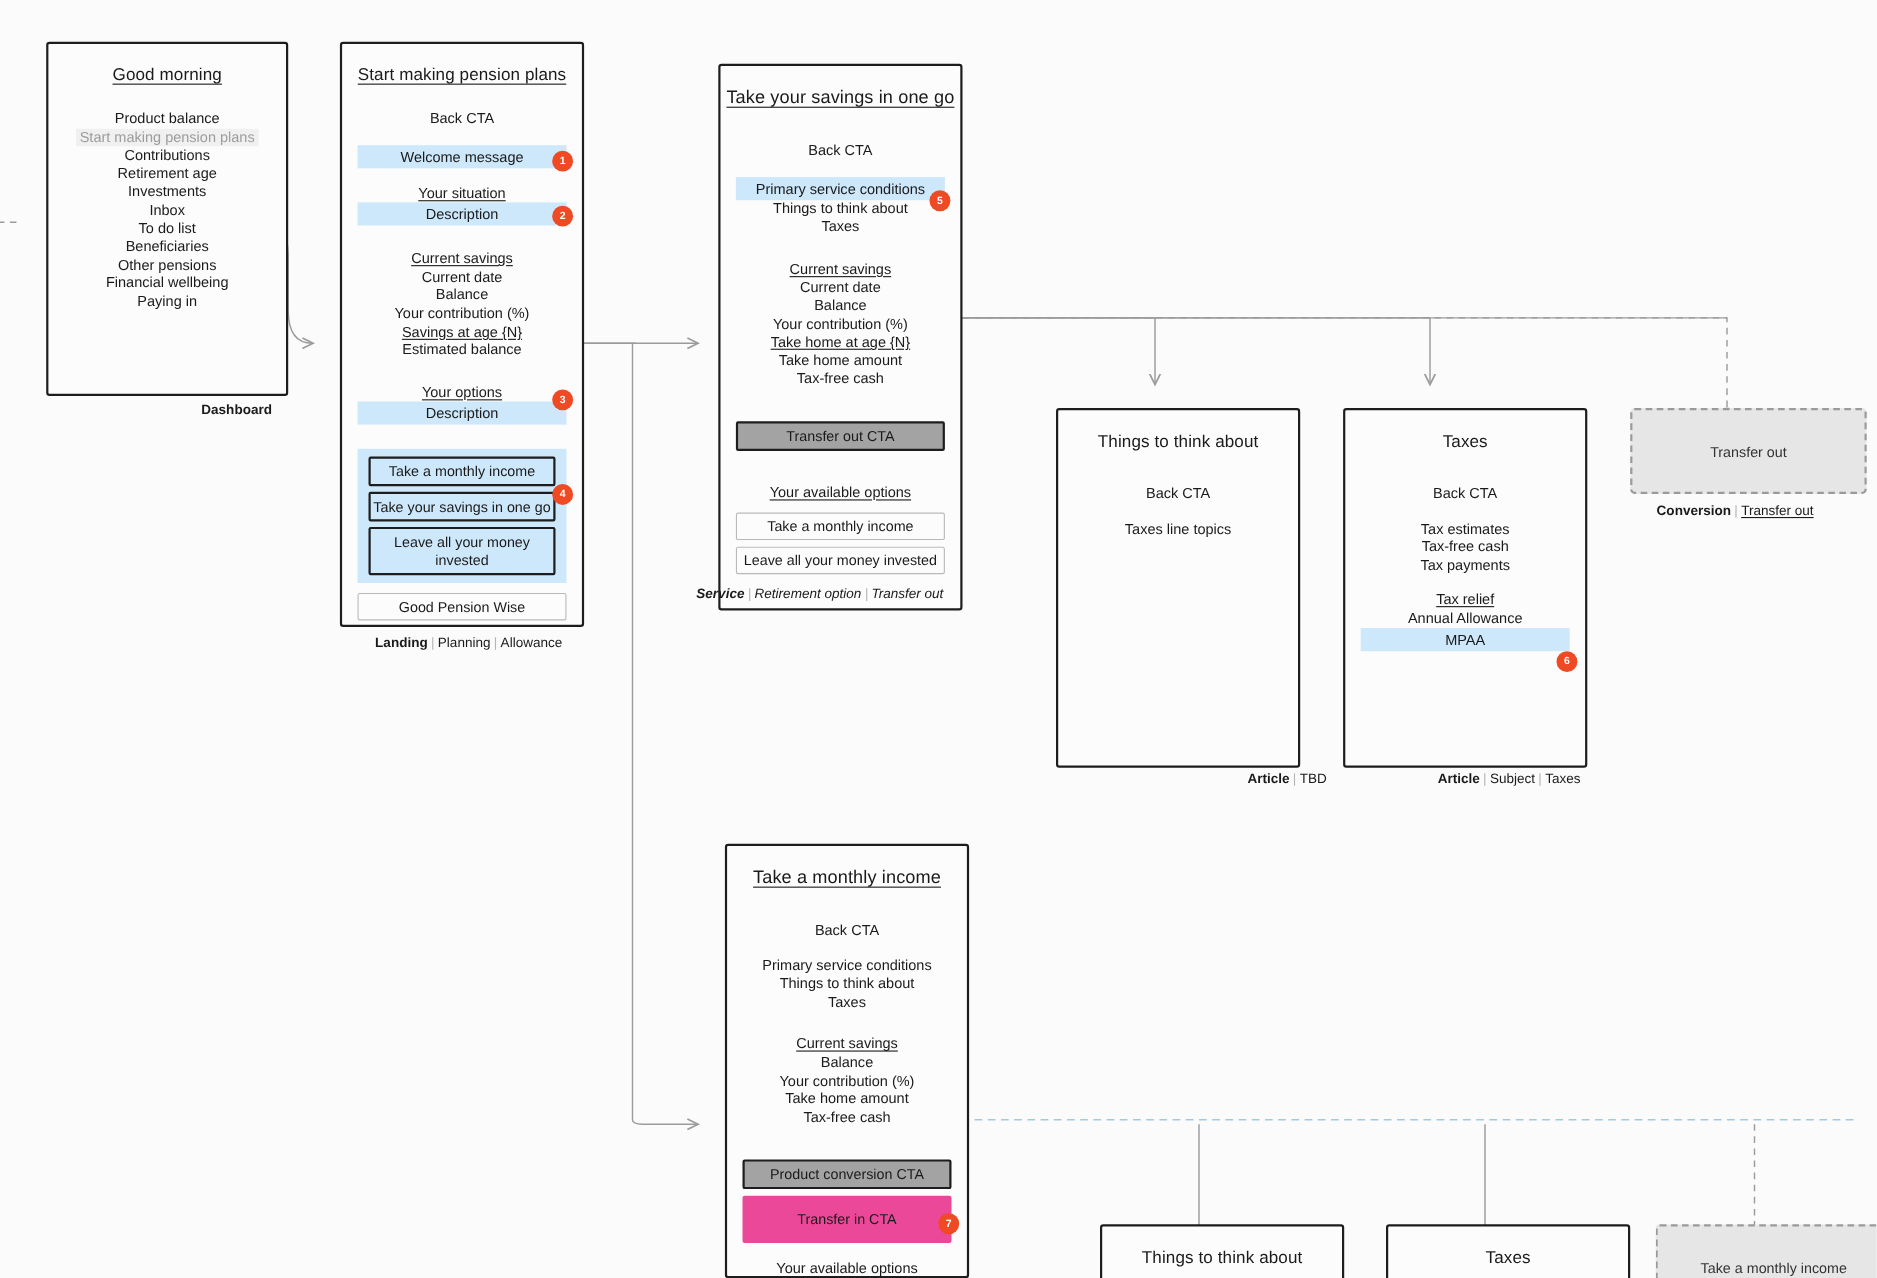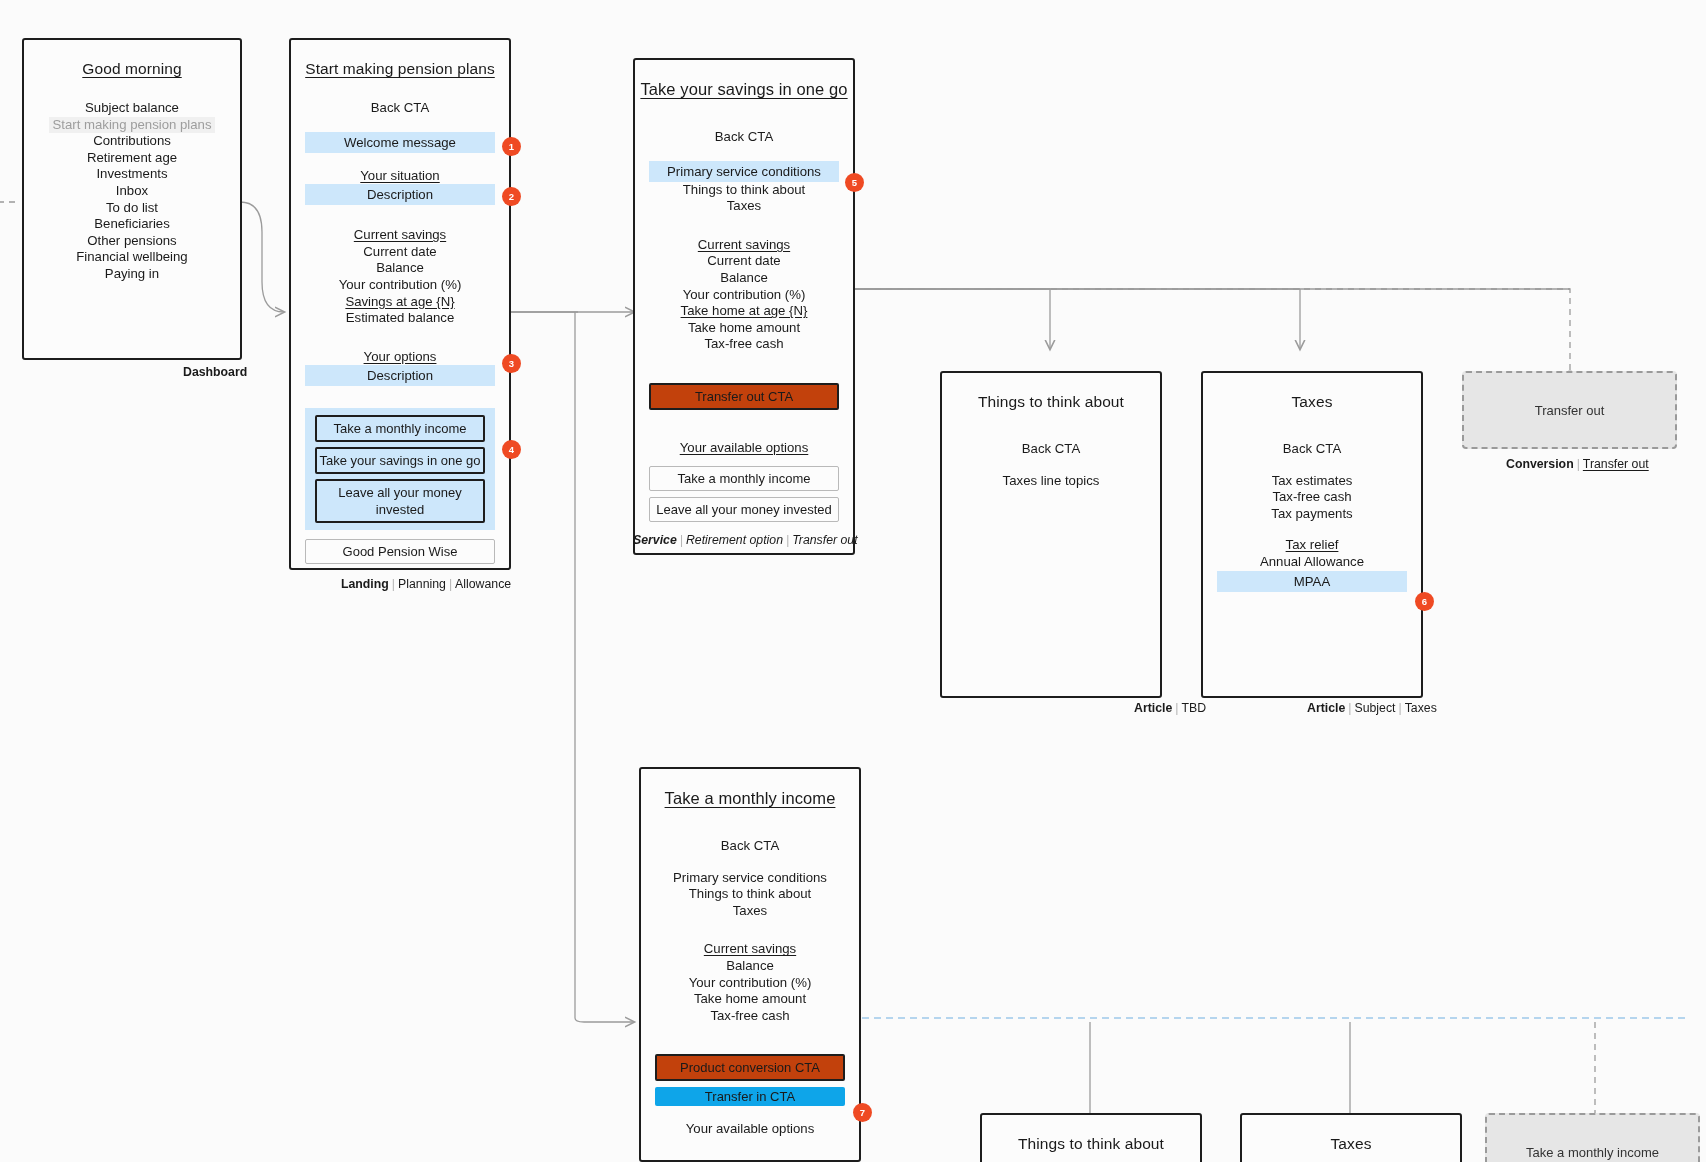--- a/index.html
+++ b/index.html
@@ -15,20 +15,21 @@
   #canvas{position:absolute;left:0;top:0;width:1706px;height:1162px;}
   svg.wires{position:absolute;left:0;top:0;width:1706px;height:1162px;pointer-events:none;}
 
   .card{
     position:absolute;
     background:#fcfcfc;
     border:2.5px solid #1d1d1d;
     border-radius:3px;
     box-sizing:border-box;
     text-align:center;
+    margin-left:20px;
   }
   .card.ghost{
     background:#e6e6e6;
     border:2px dashed #9a9a9a;
     border-radius:4px;
   }
   .card-title{
     font-size:15.5px;
     text-align:center;
     margin-top:20px;
@@ -47,31 +48,31 @@
   .hl{
     background:#cde7fb;
     font-size:13.2px;
     line-height:17px;
     padding:2px 0;
   }
   .hlblock{background:#cde7fb;padding:7px 10px;}
 
   .btn{
     border:2.2px solid #1d1d1d;
-    background:#c2410c;
+    background:#a3a3a3;
     font-size:13px;
     line-height:17px;
     padding:3px 0;
     margin:0 auto;
     border-radius:2px;
     box-sizing:border-box;
   }
   .btn.lite{border:1.6px solid #b9b9b9;background:#fcfcfc;}
   .btn.onblue{background:#cde7fb;}
-  .btn.fillblue{background:#0ea5e9;border:none;padding:1px 0;}
+  .btn.fillblue{background:#ec4899;border:none;padding:13px 0;}
 
   .pad{padding:0 14px;}
 
   .badge{
     position:absolute;
     width:19px;height:19px;border-radius:50%;
     background:#ef4a23;
     color:#fff;
     font-size:9.5px;
     line-height:19px;
@@ -135,21 +136,21 @@
     </g>
 
     <circle cx="1570" cy="375" r="4.6" fill="#9b9b9b"></circle>
     <circle cx="1595" cy="1122" r="4.6" fill="#9b9b9b"></circle>
   </svg>
 
   <div class="card" style="left:22px;top:38px;width:220px;height:322px;">
     <div class="card-title u">Good morning</div>
     <div class="gap-l"></div>
     <div>
-      <div class="row">Subject balance</div>
+      <div class="row">Product balance</div>
       <div class="row"><span class="row muted">Start making pension plans</span></div>
       <div class="row">Contributions</div>
       <div class="row">Retirement age</div>
       <div class="row">Investments</div>
       <div class="row">Inbox</div>
       <div class="row">To do list</div>
       <div class="row">Beneficiaries</div>
       <div class="row">Other pensions</div>
       <div class="row">Financial wellbeing</div>
       <div class="row">Paying in</div>

